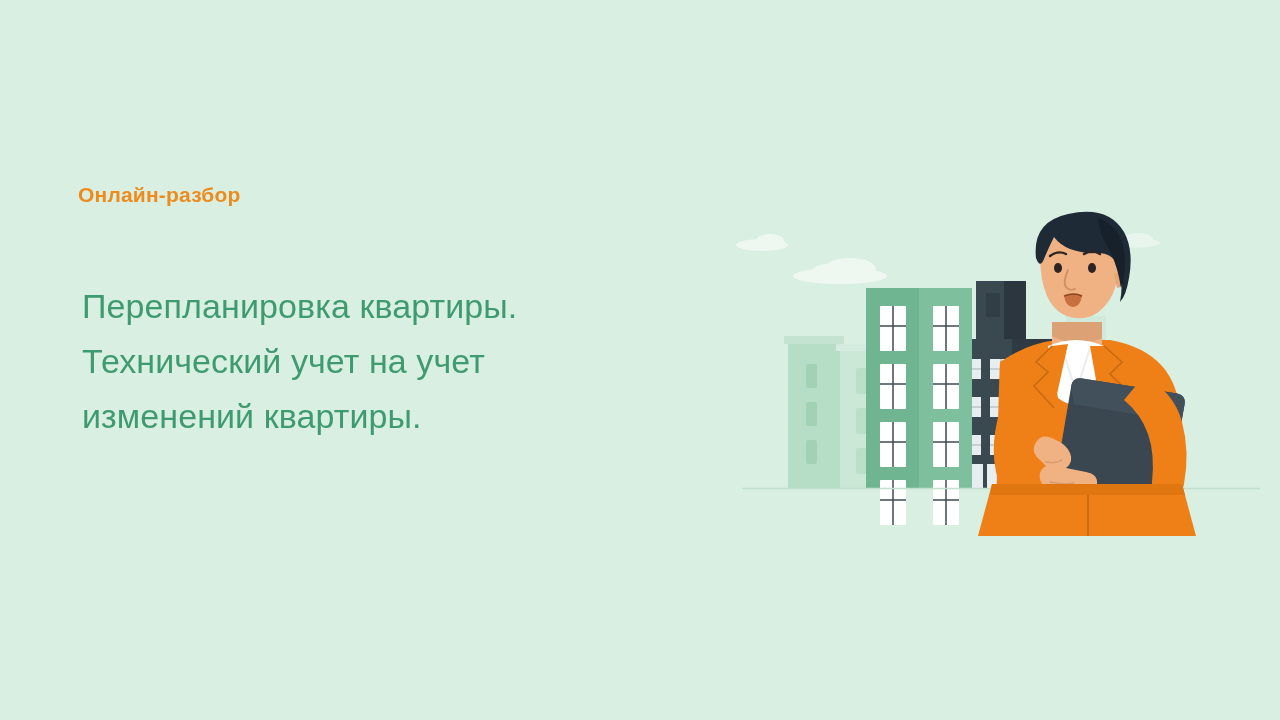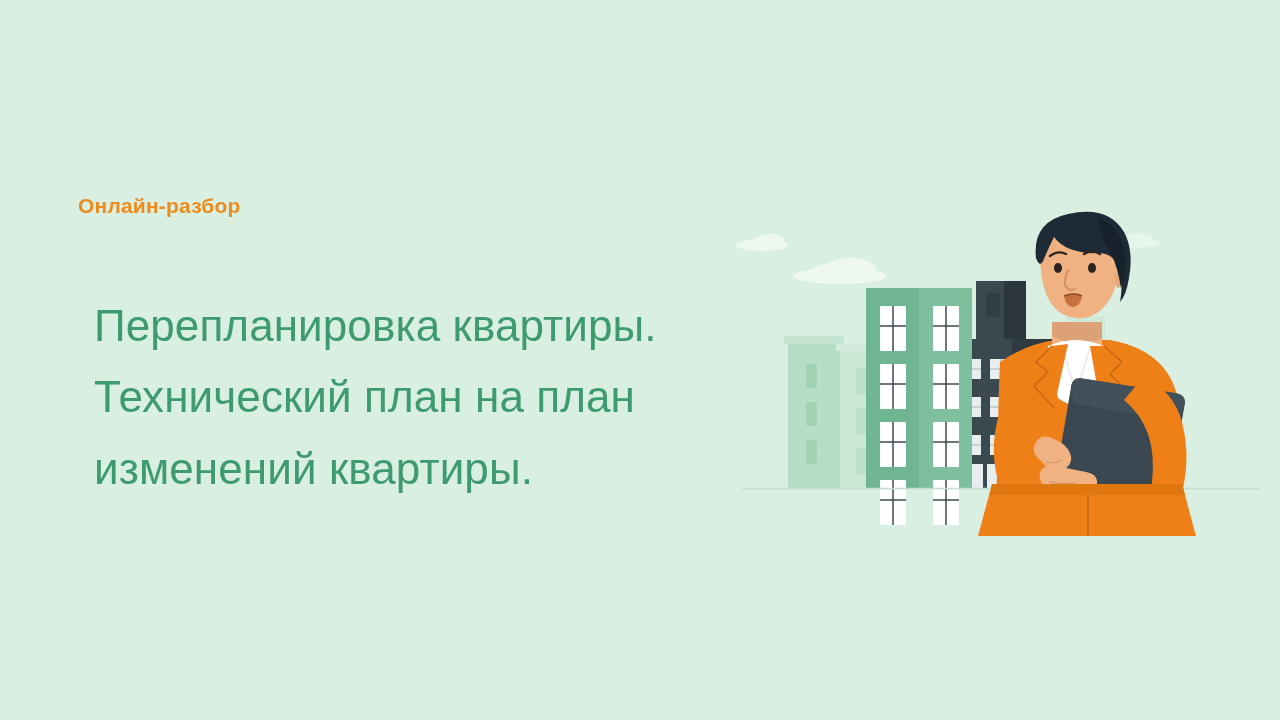--- a/index.html
+++ b/index.html
@@ -19,38 +19,38 @@
     width: 1280px;
     height: 720px;
     background: #d9efe2;
     overflow: hidden;
   }
 
   
   .text-block {
     position: absolute;
     left: 78px;
-    top: 193px;
+    top: 182px;
     width: 620px;
   }
   .eyebrow {
     font-size: 21px;
     font-weight: bold;
     letter-spacing: 0.2px;
     color: #ee8b1d;
     line-height: 1.2;
     margin: 0 0 72px 0;
     white-space: nowrap;
   }
   .headline {
-    font-size: 44px;
+    font-size: 34px;
     font-weight: normal;
     color: #3e9b6f;
     line-height: 1.62;
-    margin: 16px;
+    margin: 4px;
     letter-spacing: 0.1px;
   }
   .headline .hl-line {
     display: block;
     white-space: nowrap;
   }
 
   
   #illustration {
     position: absolute;
@@ -68,21 +68,21 @@
 </head>
 <body>
 
 <div id="slide">
 
   <div class="text-block">
     <p class="eyebrow">Онлайн-разбор</p>
 
     <h1 class="headline">
       <span class="hl-line">Перепланировка квартиры.</span>
-      <span class="hl-line">Технический план на план</span>
+      <span class="hl-line">Технический учет на учет</span>
       <span class="hl-line">изменений квартиры.</span>
     </h1>
   </div>
 
   <div id="illustration">
     <svg viewBox="0 0 560 340" xmlns="http://www.w3.org/2000/svg" role="img">
 
       <g fill="#eef8f1">
         <ellipse cx="62" cy="49" rx="26" ry="6"></ellipse>
         <ellipse cx="70" cy="45" rx="14" ry="7"></ellipse>

